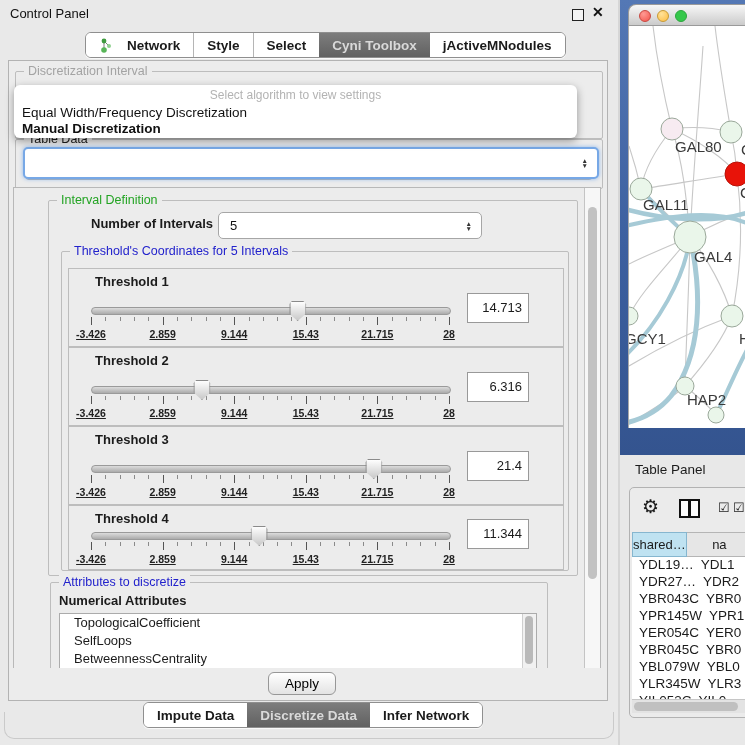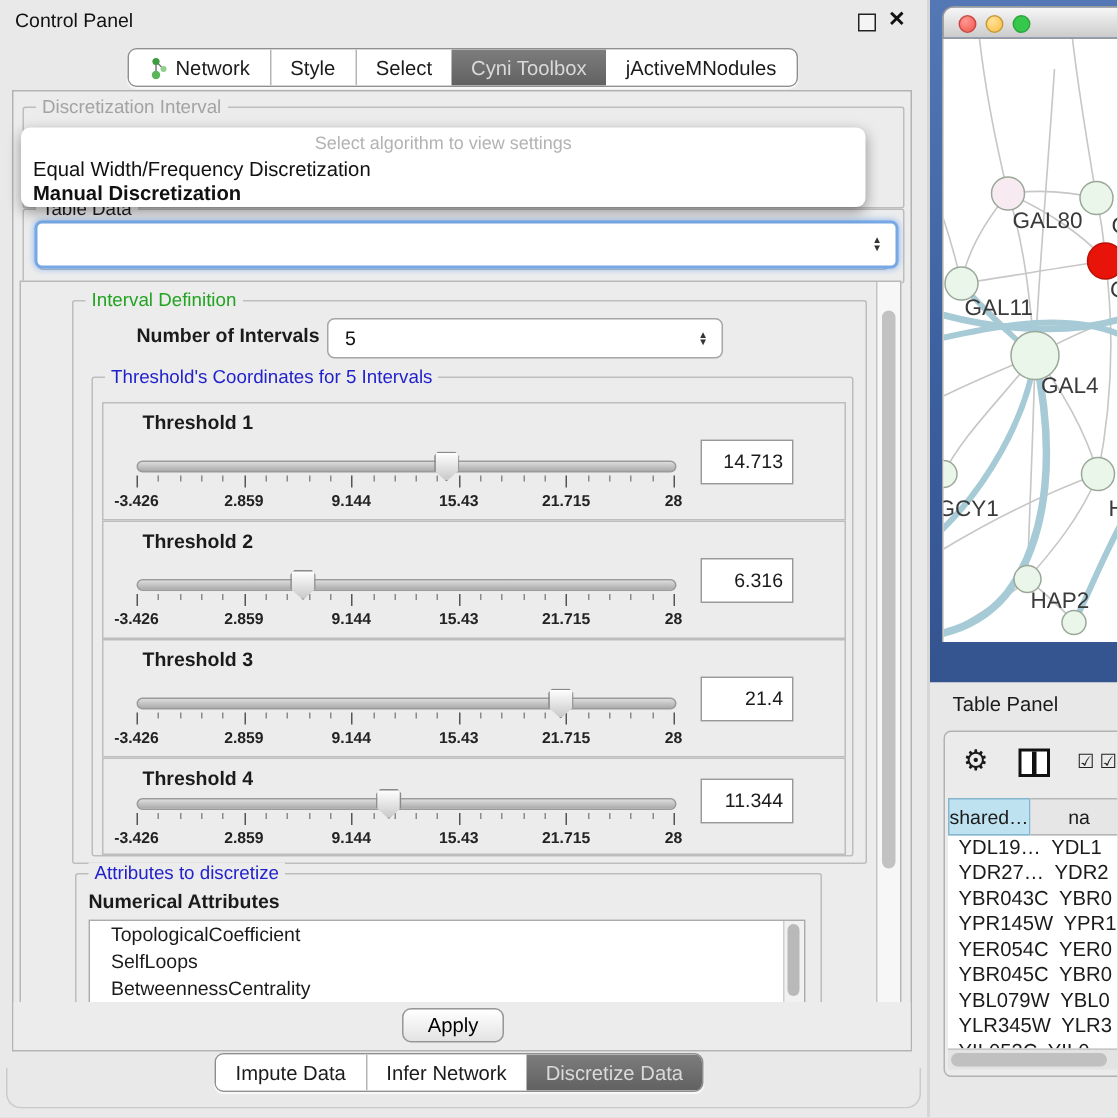--- a/index.html
+++ b/index.html
@@ -8,21 +8,21 @@
         background:#e9e9e9;}
   
   #control-panel{position:absolute;left:0;top:0;width:618px;height:745px;background:#e9e9e9;}
   .cp-titlebar{position:absolute;left:0;top:0;width:100%;height:26px;}
   .cp-title{position:absolute;left:10px;top:6px;font-size:13px;color:#111;}
   .float-btn{position:absolute;left:572px;top:9px;width:10px;height:10px;border:1.5px solid #222;background:#f4f4f4;}
   .close-btn{position:absolute;left:592px;top:4px;font-size:14px;font-weight:bold;color:#111;cursor:default;}
   
   .seg-bar{position:absolute;display:flex;height:24px;background:#fff;border:1px solid #8f8f8f;
            border-radius:6px;overflow:hidden;box-shadow:0 1px 1px rgba(255,255,255,.8);}
-  .seg{display:flex;align-items:center;gap:5px;padding:0 13px;font-size:13.5px;font-weight:normal;
+  .seg{display:flex;align-items:center;gap:15px;padding:0 13px;font-size:13.5px;font-weight:bold;
        color:#1b1b1b;background:#fff;border-left:1px solid #b5b5b5;white-space:nowrap;cursor:default;}
   .seg:first-child{border-left:none;}
   .seg.selected{background:linear-gradient(#7d7d7d,#616161);color:#d9d9d9;border-left:none;}
   .seg.selected + .seg{border-left:none;}
   #top-tabs{left:85px;top:32px;}
   #bottom-tabs{left:143px;top:702px;z-index:4;}
   #bottom-frame{position:absolute;left:4px;top:712px;width:608px;height:26px;border:1px solid #cacaca;
                 border-top:none;border-radius:0 0 10px 10px;}
   
   #outer-panel{position:absolute;left:8px;top:60px;width:598px;height:639px;
@@ -57,21 +57,21 @@
   .track-area{position:absolute;left:22px;top:34px;width:358px;height:40px;}
   .th-panel.compact .track-area{top:22px;}
   .track{position:absolute;left:0;top:4px;width:100%;height:6px;border:1px solid #9a9a9a;border-radius:4px;
          background:linear-gradient(#dcdcdc,#ababab);}
   .thumb{position:absolute;top:-2px;width:15px;height:18px;background:linear-gradient(#fefefe,#c9c9c9);
          border:1px solid #8a8a8a;
          clip-path:polygon(50% 100%,0 62%,0 16%,16% 0,84% 0,100% 16%,100% 62%);}
   .tick{position:absolute;width:1px;background:#555;}
   .tick.major{top:14px;height:8px;}
   .tick.minor{top:14px;height:4px;background:#8a8a8a;}
-  .tick-label{position:absolute;top:25px;transform:translateX(-50%);font-size:10.5px;font-weight:bold;color:#222;white-space:nowrap;}
+  .tick-label{position:absolute;top:25px;transform:translateX(-50%);font-size:10.5px;font-weight:bold;color:#222;white-space:nowrap;text-decoration:underline;}
   .value-box{position:absolute;right:34px;top:24px;width:54px;height:28px;background:#fff;border:1px solid #999;
              font-size:13px;text-align:right;line-height:28px;padding-right:6px;}
   .th-panel.compact .value-box{top:13px;}
   
   #attr-list{position:absolute;left:8px;top:30px;width:476px;height:54px;background:#fff;border:1px solid #ababab;overflow:hidden;}
   .attr-item{padding:1px 0 1px 14px;font-size:13px;line-height:16px;}
   #attr-scroll{position:absolute;right:0;top:0;bottom:0;width:13px;background:#f1f1f1;border-left:1px solid #cfcfcf;}
   #attr-scroll .sthumb{position:absolute;left:2px;top:2px;width:8px;height:48px;border-radius:4px;background:#b9b9b9;}
   
   #apply-row{position:absolute;left:0;top:607px;width:100%;height:32px;background:#ececec;}
@@ -392,25 +392,25 @@
       <div id="apply-row">
         <button id="apply-btn">Apply</button>
       </div>
     </div>
 
     <div id="bottom-frame"></div>
     <nav class="seg-bar" id="bottom-tabs">
         <div class="seg">
           <span>Impute Data</span>
         </div>
+        <div class="seg selected">
+          <span>Discretize Data</span>
+        </div>
         <div class="seg">
           <span>Infer Network</span>
-        </div>
-        <div class="seg selected">
-          <span>Discretize Data</span>
         </div>
       </nav>
   </section>
 
   <div id="splitter"></div>
 
   <section id="right-panel">
     <div id="desktop-blue">
       <div id="mac-window">
         <div class="mac-titlebar">

